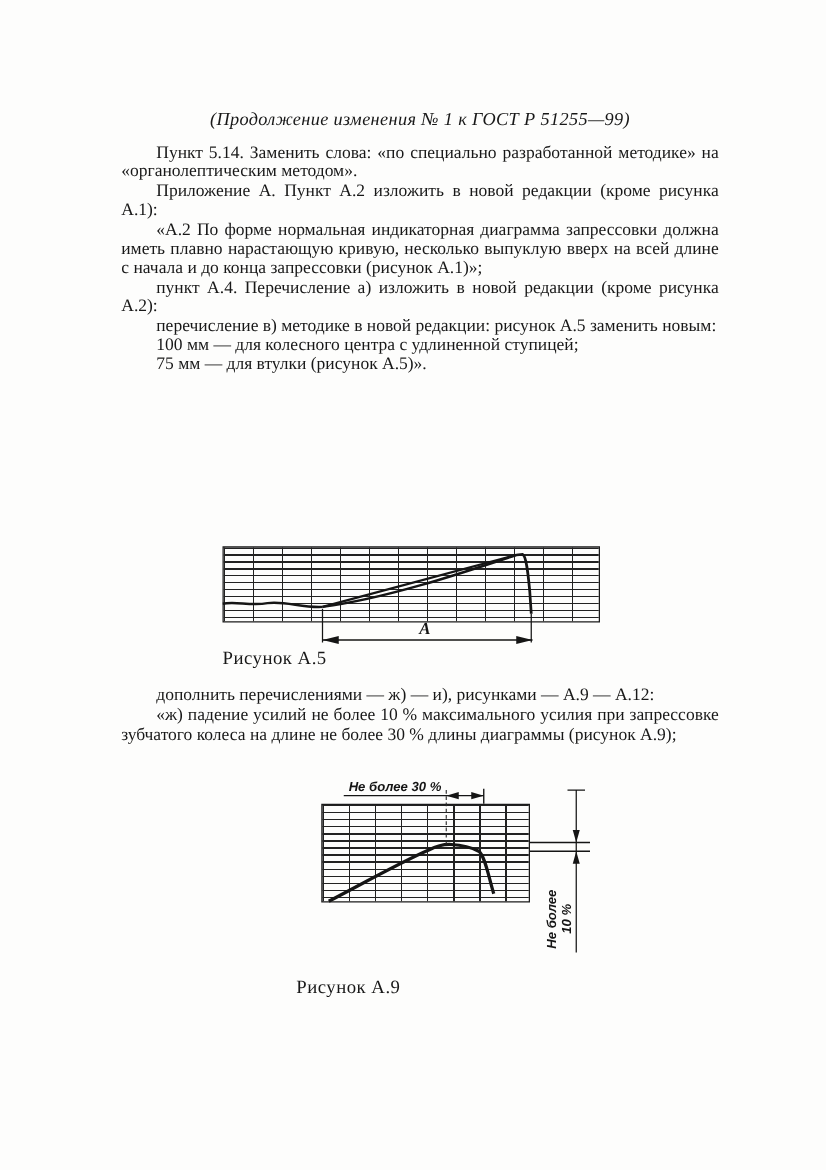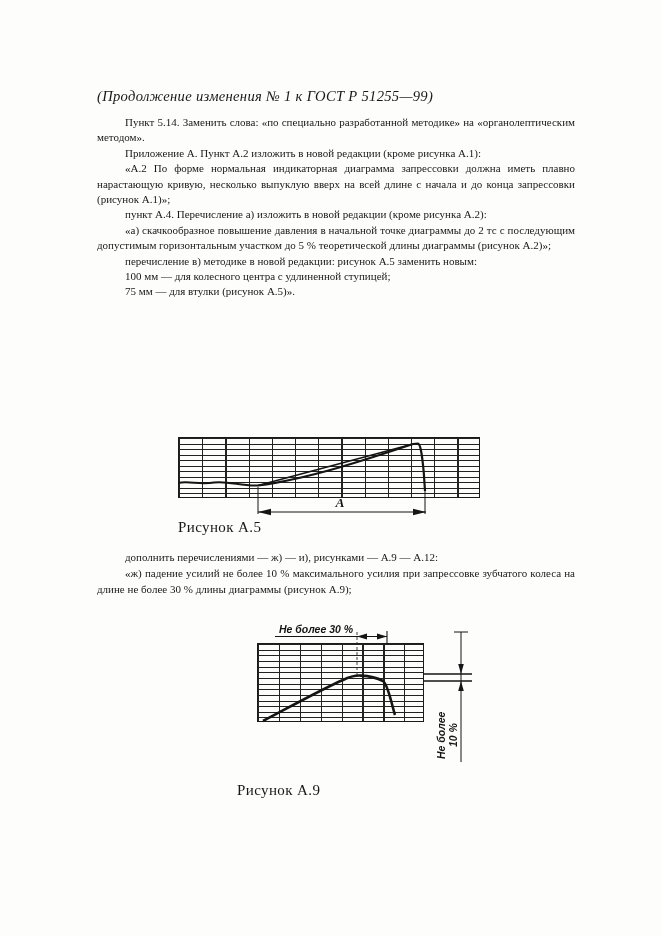--- a/index.html
+++ b/index.html
@@ -7,26 +7,26 @@
     width:661px;height:936px;
     background:#ffffff;
     font-family:"Liberation Serif", serif;
     color:#181818;
     overflow:hidden;
   }
   .page{position:relative;width:661px;height:936px;background:#fdfdfc;}
 
   .header{
     position:absolute;top:88px;left:97px;width:478px;
-    text-align:left;font-style:italic;font-size:14.6px;letter-spacing:.3px;
+    text-align:center;font-style:italic;font-size:14.6px;letter-spacing:.3px;
     white-space:nowrap;
   }
   .textblock{
     position:absolute;left:97px;width:478px;
-    font-size:11px;line-height:15.4px;text-align:justify;
+    font-size:14px;line-height:15.4px;text-align:justify;
   }
   .tb1{top:115px;}
   .tb2{top:549px;line-height:16.2px;}
   .textblock p{margin:0;text-indent:28px;}
 
   .caption{
     position:absolute;font-size:15px;text-align:left;letter-spacing:.4px;
   }
   .caption-a5{top:519px;left:178px;width:302px;}
   .caption-a9{top:782px;left:237px;width:167px;}
@@ -64,21 +64,20 @@
 
 <div class="page">
 
   <div class="header">(Продолжение изменения № 1 к  ГОСТ Р 51255—99)</div>
 
   <div class="textblock tb1">
     <p>Пункт 5.14. Заменить слова: «по специально разработанной методике» на «органолептическим методом».</p>
     <p>Приложение А. Пункт А.2 изложить в новой редакции (кроме рисунка А.1):</p>
     <p>«А.2 По форме нормальная индикаторная диаграмма запрессовки должна иметь плавно нарастающую кривую, несколько выпуклую вверх на всей длине с начала и до конца запрессовки (рисунок А.1)»;</p>
     <p>пункт А.4. Перечисление а) изложить в новой редакции (кроме рисунка А.2):</p>
-    <p>«а) скачкообразное повышение давления в начальной точке диаграммы до 2 тс с последующим допустимым горизонтальным участком до 5 % теоретической длины диаграммы (рисунок А.2)»;</p>
     <p>перечисление в) методике в новой редакции: рисунок А.5 заменить новым:</p>
     <p>100 мм — для колесного центра с удлиненной ступицей;</p>
     <p>75 мм — для втулки (рисунок А.5)».</p>
   </div>
 
   <div class="figure fig-a5">
     <div class="gridpaper grid-a5"></div>
     <svg width="302" height="88" viewBox="0 0 302 88">
 
       <path d="M0,46 C10,43.5 22,48 36,45.5 C50,43.5 64,49.5 80,48.5" fill="none" stroke="#151515" stroke-width="2"></path>

